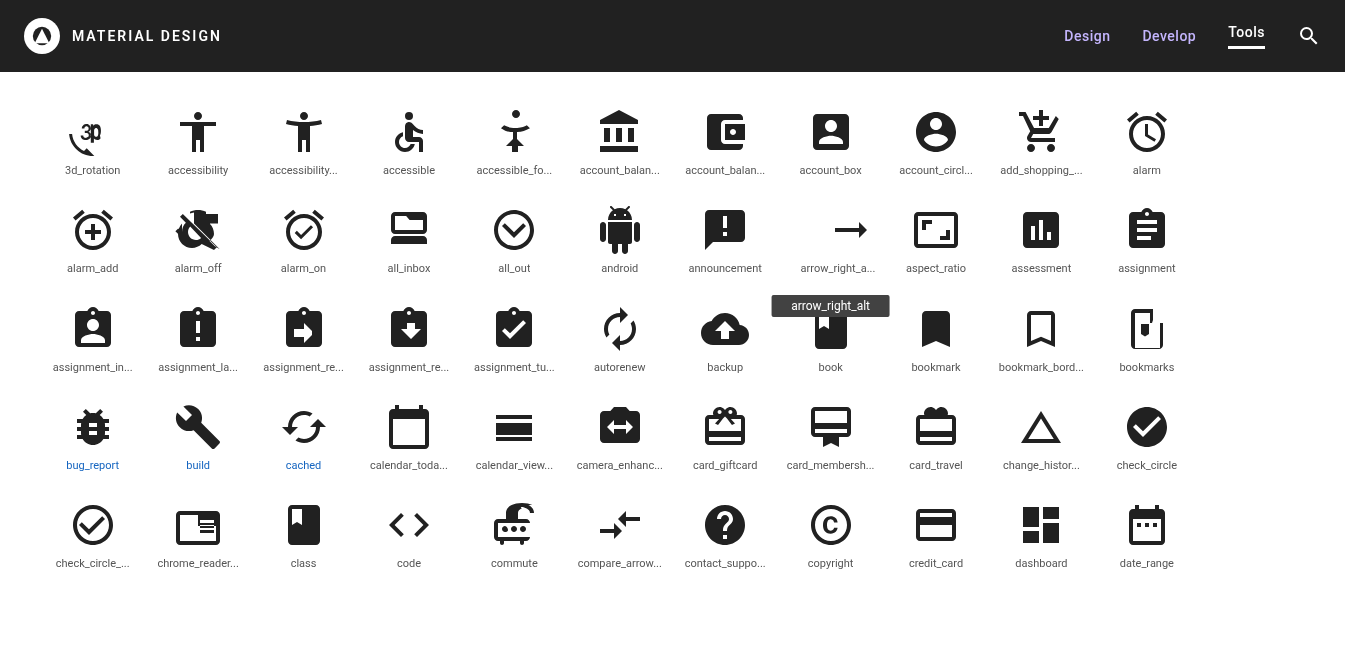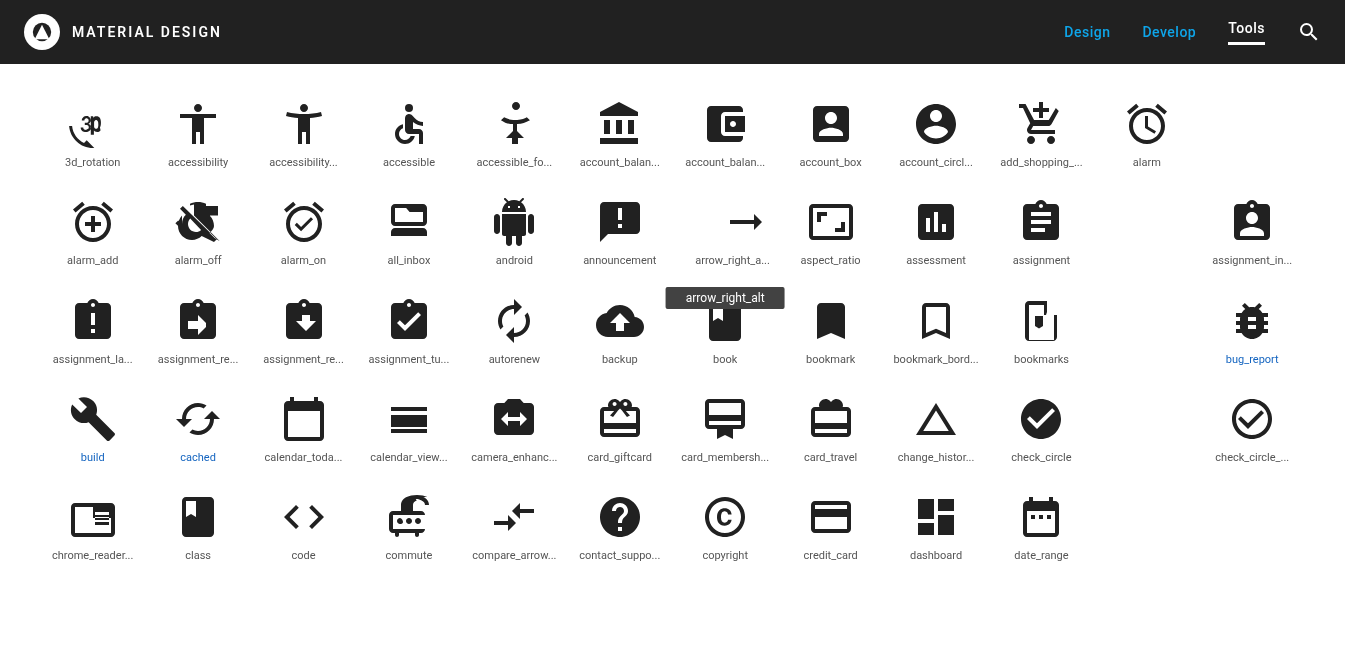--- a/index.html
+++ b/index.html
@@ -4,21 +4,21 @@
   <style>
     * { box-sizing: border-box; margin: 0; padding: 0; }
     body { font-family: 'Roboto', Arial, sans-serif; background: #fff; }
 
     
     .header {
       background: #212121;
       display: flex;
       align-items: center;
       padding: 0 24px;
-      height: 64px;
+      height: 72px;
       position: sticky;
       top: 0;
       z-index: 100;
     }
     .header-logo {
       display: flex;
       align-items: center;
       gap: 12px;
     }
     .logo-icon {
@@ -38,21 +38,21 @@
       letter-spacing: 2px;
       text-transform: uppercase;
     }
     .header-nav {
       margin-left: auto;
       display: flex;
       align-items: center;
       gap: 32px;
     }
     .nav-item {
-      color: #0ea5e9;
+      color: #c4b5fd;
       font-size: 14px;
       font-weight: 500;
       cursor: pointer;
       text-decoration: none;
       letter-spacing: 0.5px;
     }
     .nav-item.active {
       color: #fff;
       border-bottom: 3px solid #fff;
       padding-bottom: 6px;
@@ -290,20 +290,28 @@
 
     <div class="icon-cell">
       <div class="icon-svg">
         <svg viewBox="0 0 24 24">
             <path d="M19 3H5c-1.1 0-2 .9-2 2v7c0 1.1.9 2 2 2h14c1.1 0 2-.9 2-2V5c0-1.1-.9-2-2-2zm0 9H5V5h5.58l1.71 2H19v5zm0 3H5c-1.1 0-2 .9-2 2v2h18v-2c0-1.1-.9-2-2-2z"></path>
           </svg>
       </div>
       <span class="icon-label">all_inbox</span>
     </div>
 
+    <div class="icon-cell">
+      <div class="icon-svg">
+        <svg viewBox="0 0 24 24">
+            <path d="M16.59 8.59L12 13.17 7.41 8.59 6 10l6 6 6-6zM12 2C6.48 2 2 6.48 2 12s4.48 10 10 10 10-4.48 10-10S17.52 2 12 2zm0 18c-4.42 0-8-3.58-8-8s3.58-8 8-8 8 3.58 8 8-3.58 8-8 8z"></path>
+          </svg>
+      </div>
+      <span class="icon-label">all_out</span>
+    </div>
 
     <div class="icon-cell">
       <div class="icon-svg">
         <svg viewBox="0 0 24 24">
             <path d="M6 18c0 .55.45 1 1 1h1v3.5c0 .83.67 1.5 1.5 1.5s1.5-.67 1.5-1.5V19h2v3.5c0 .83.67 1.5 1.5 1.5s1.5-.67 1.5-1.5V19h1c.55 0 1-.45 1-1V8H6v10zM3.5 8C2.67 8 2 8.67 2 9.5v7c0 .83.67 1.5 1.5 1.5S5 17.33 5 16.5v-7C5 8.67 4.33 8 3.5 8zm17 0c-.83 0-1.5.67-1.5 1.5v7c0 .83.67 1.5 1.5 1.5s1.5-.67 1.5-1.5v-7c0-.83-.67-1.5-1.5-1.5zm-4.97-5.84l1.3-1.3c.2-.2.2-.51 0-.71-.2-.2-.51-.2-.71 0l-1.48 1.48C13.85 1.23 12.95 1 12 1c-.96 0-1.86.23-2.66.63L7.85.15c-.2-.2-.51-.2-.71 0-.2.2-.2.51 0 .71l1.31 1.31C6.97 3.26 6 5.01 6 7h12c0-1.99-.97-3.75-2.47-4.84zM10 5H9V4h1v1zm5 0h-1V4h1v1z"></path>
           </svg>
       </div>
       <span class="icon-label">android</span>
     </div>
 

